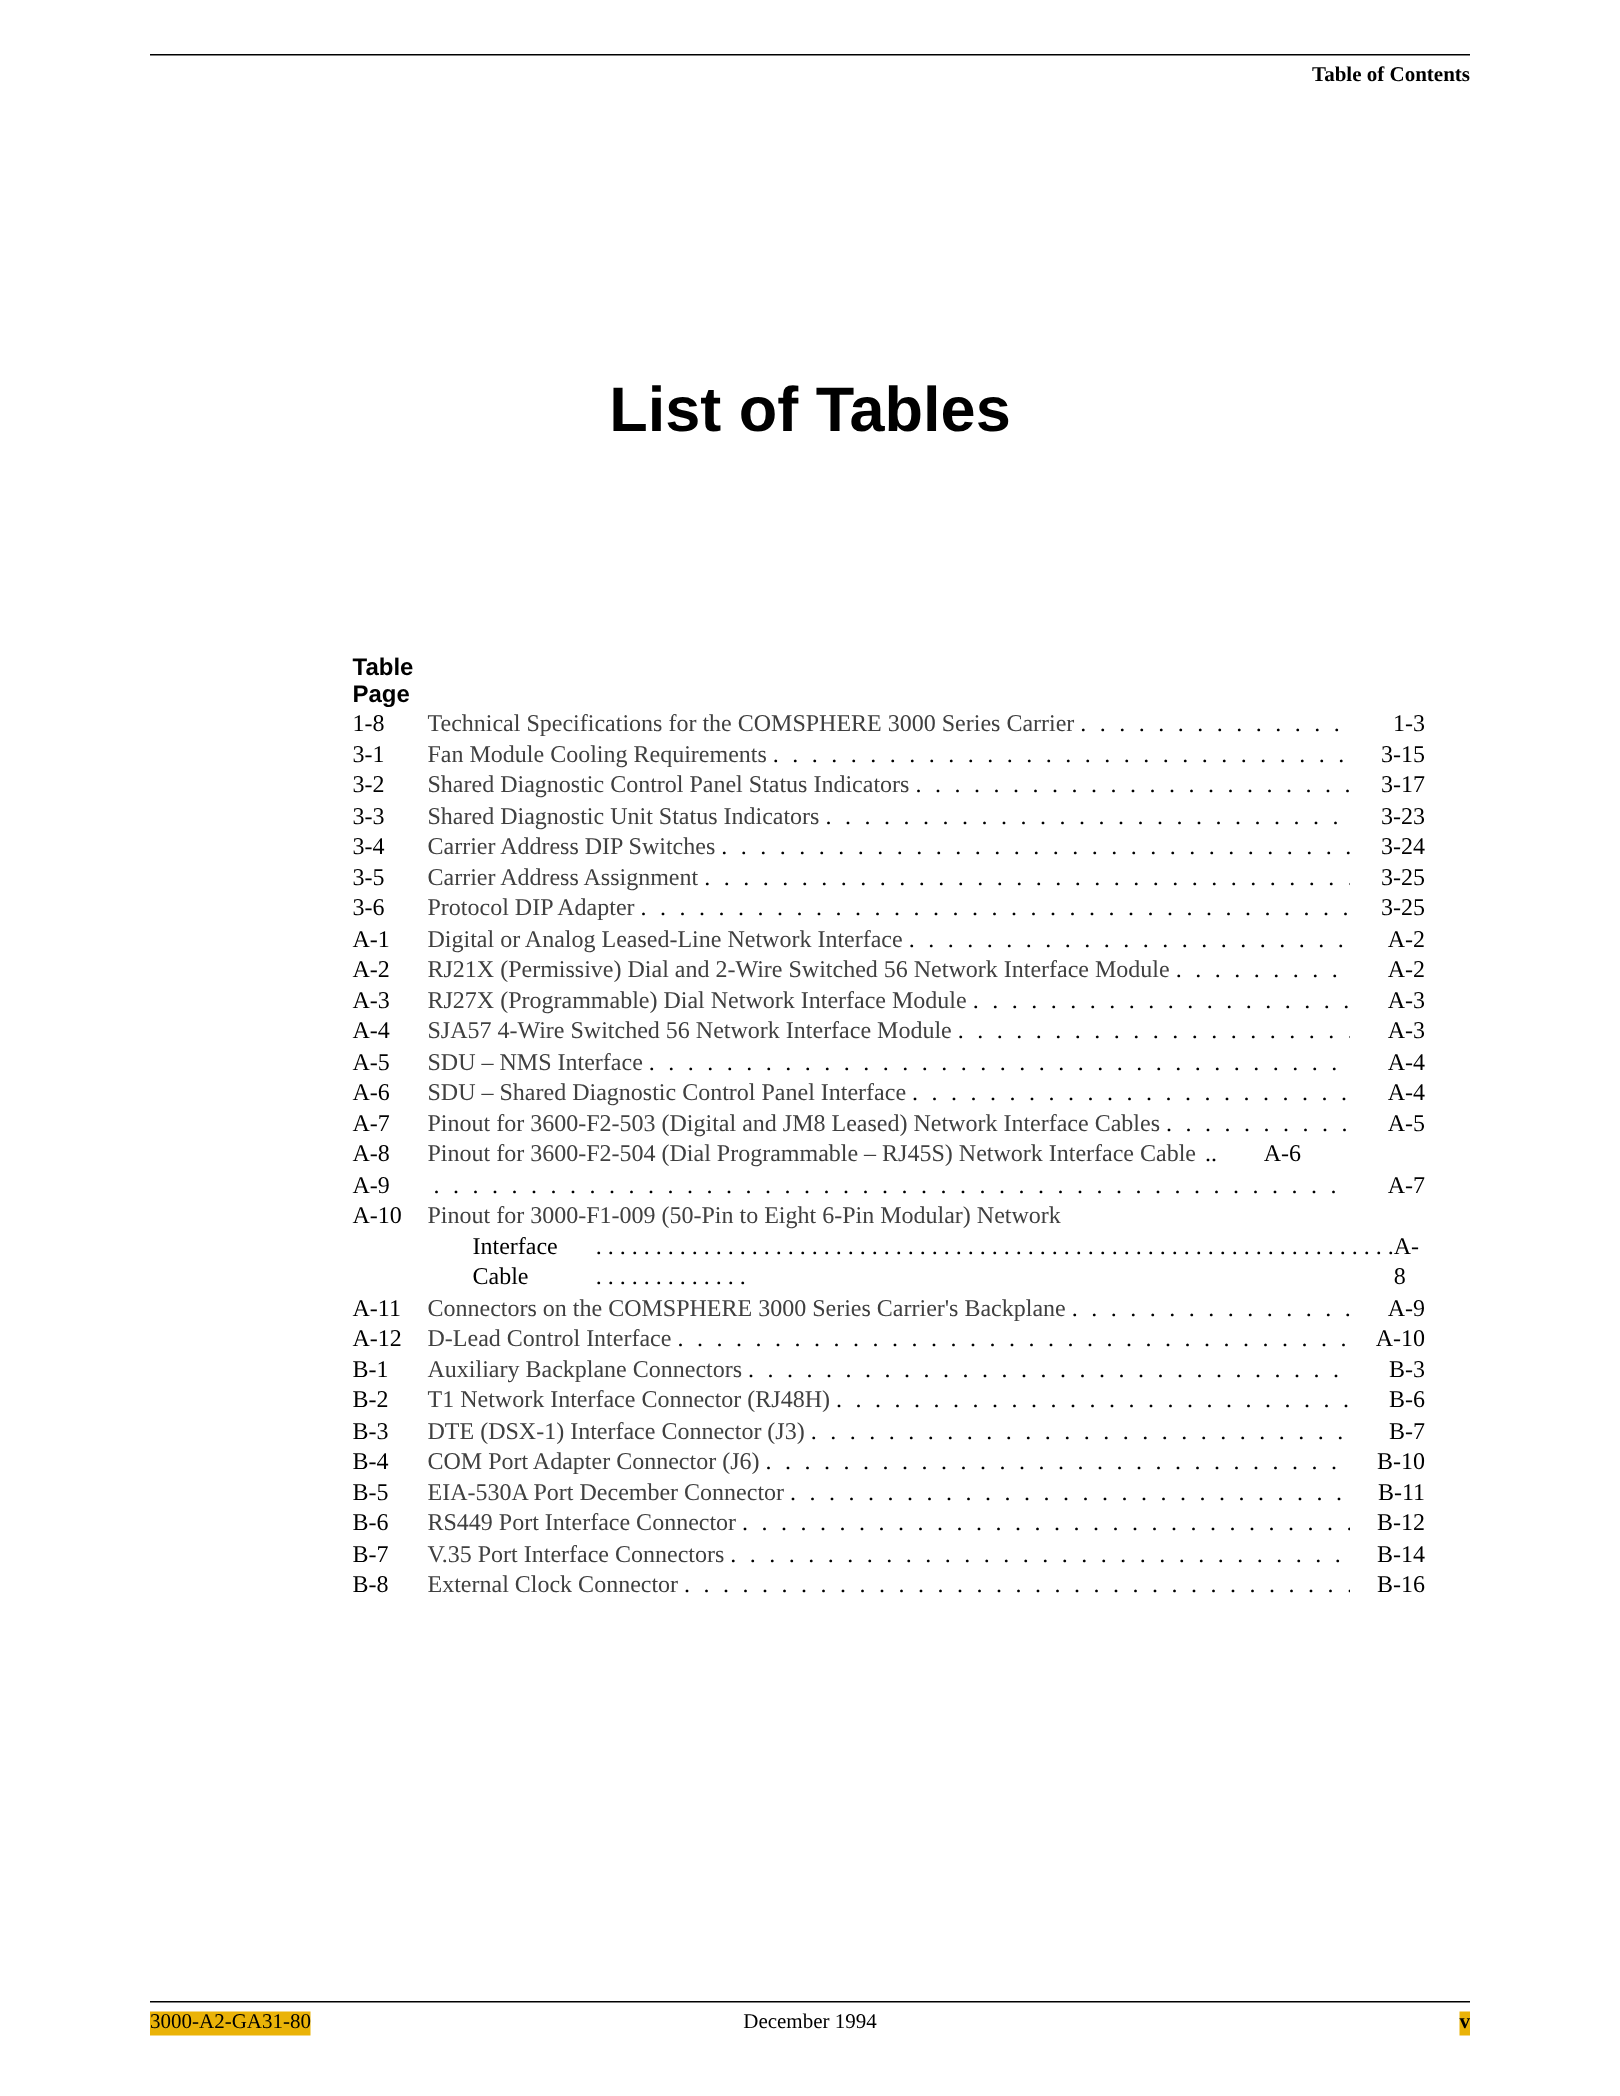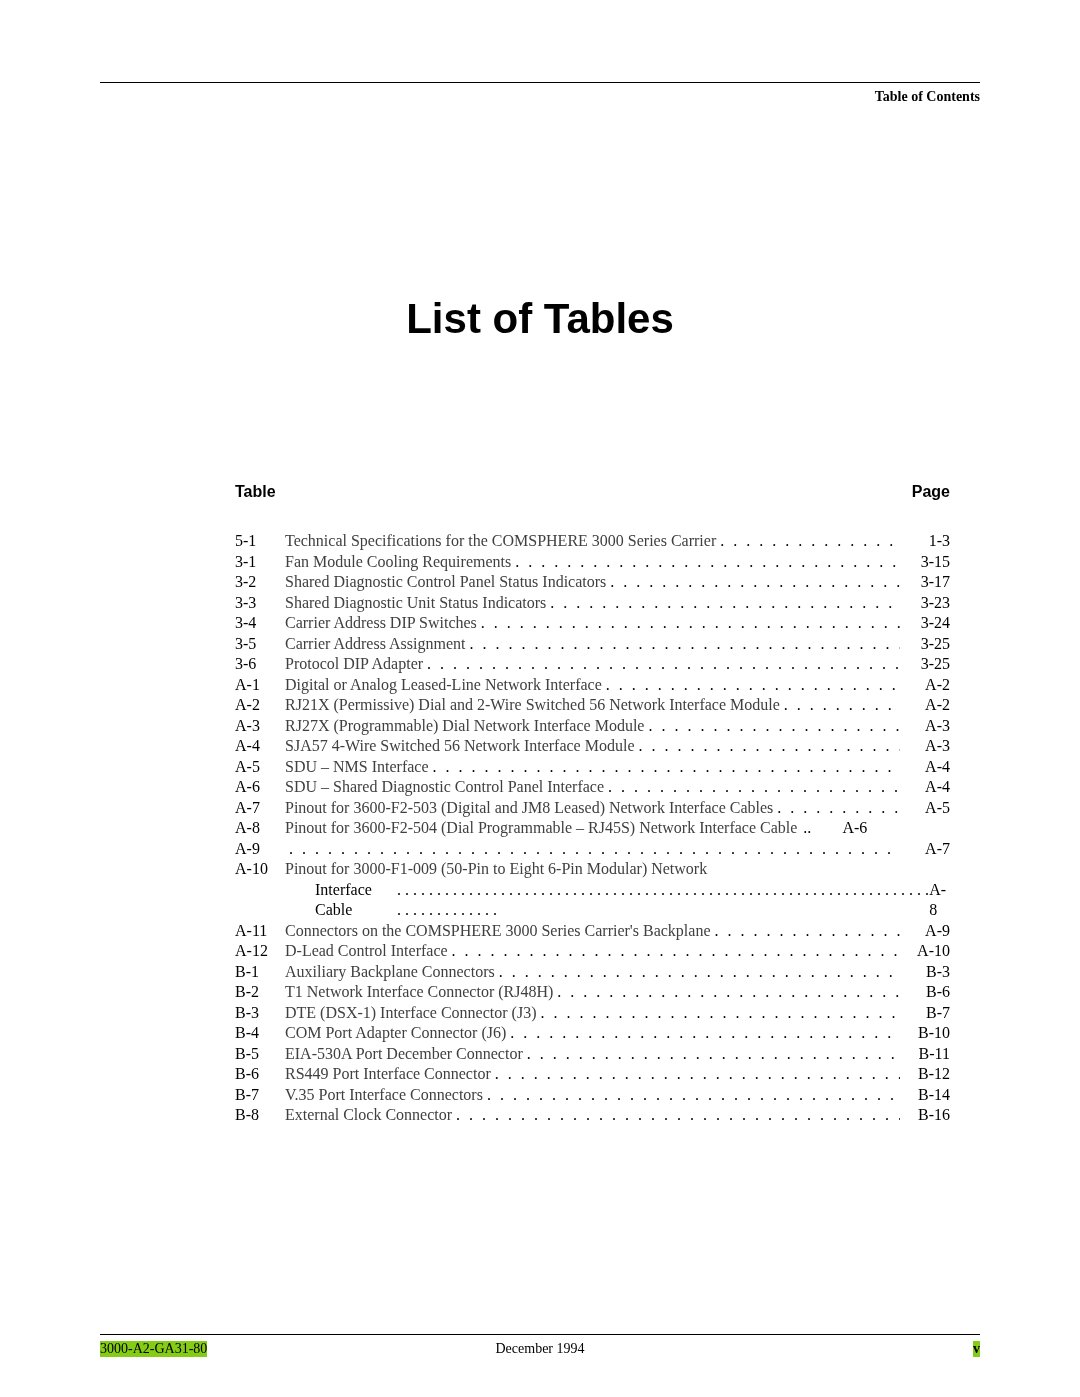--- a/index.html
+++ b/index.html
@@ -7,21 +7,21 @@
     width: 1080px;
     height: 1397px;
     background: #fff;
     font-family: "Times New Roman", Times, serif;
     color: #000;
     position: relative;
   }
   .page {
     width: 1080px;
     height: 1397px;
-    padding: 72px 100px 40px 100px;
+    padding: 26px 100px 40px 100px;
     position: relative;
   }
   .header-line {
     border-bottom: 1.5px solid #000;
     height: 1px;
     margin-top: 10px;
   }
   .header-label {
     text-align: right;
     font-weight: bold;
@@ -39,21 +39,21 @@
   .toc-wrap {
     margin-left: 135px;
     margin-right: 30px;
   }
   .col-headers {
     display: flex;
     justify-content: space-between;
     font-weight: bold;
     font-size: 16px;
     font-family: Arial, Helvetica, sans-serif;
-    margin-bottom: 30px;
+    flex-direction: column;
   }
   .entry {
     display: flex;
     font-size: 16px;
     line-height: 20.5px;
     align-items: baseline;
   }
   .entry .num {
     width: 50px;
     flex-shrink: 0;
@@ -99,41 +99,41 @@
   }
   .footer .center {
     position: absolute;
     left: 0;
     right: 0;
     text-align: center;
   }
   .footer .left, .footer .right {
     position: relative;
     z-index: 1;
-    background: #84cc16;
+    background: #eab308;
   }
   .footer .right { font-weight: bold; }
 </style>
 </head>
 <body>
 
 <div class="page">
   <div class="header-line"></div>
   <div class="header-label">Table of Contents</div>
 
   <h1 class="title">List of Tables</h1>
 
   <div class="toc-wrap">
     <div class="col-headers">
       <span>Table</span>
       <span>Page</span>
     </div>
     <div id="entries">
         <div class="entry">
-          <span class="num">5-1</span>
+          <span class="num">1-8</span>
           <span class="link">Technical Specifications for the COMSPHERE 3000 Series Carrier</span>
           <span class="dots">. . . . . . . . . . . . . . . . . . . . . . . . . . . . . . . . . . . . . . . . . . . . . . . . . . . . . . . . . . . . . . . . . . . . . . . . . . . . . . . .</span>
           <span class="pg">1-3</span>
         </div>
         <div class="entry">
           <span class="num">3-1</span>
           <span class="link">Fan Module Cooling Requirements</span>
           <span class="dots">. . . . . . . . . . . . . . . . . . . . . . . . . . . . . . . . . . . . . . . . . . . . . . . . . . . . . . . . . . . . . . . . . . . . . . . . . . . . . . . .</span>
           <span class="pg">3-15</span>
         </div>

